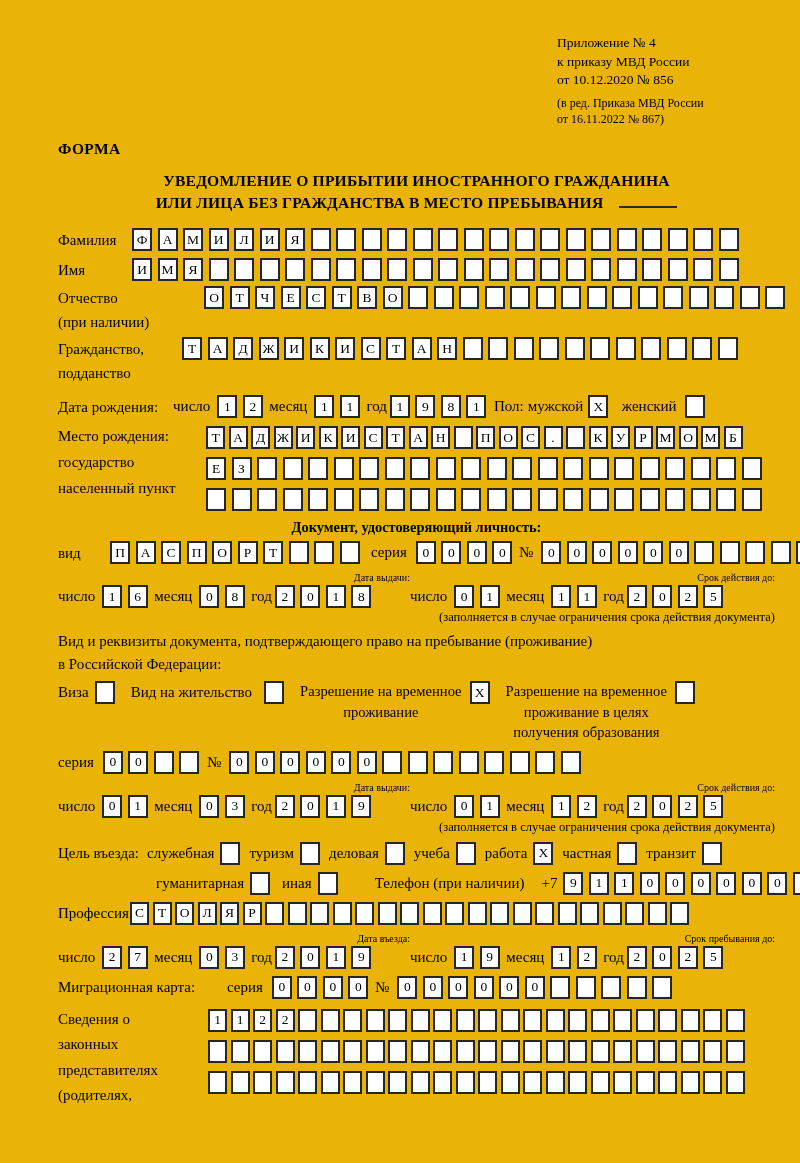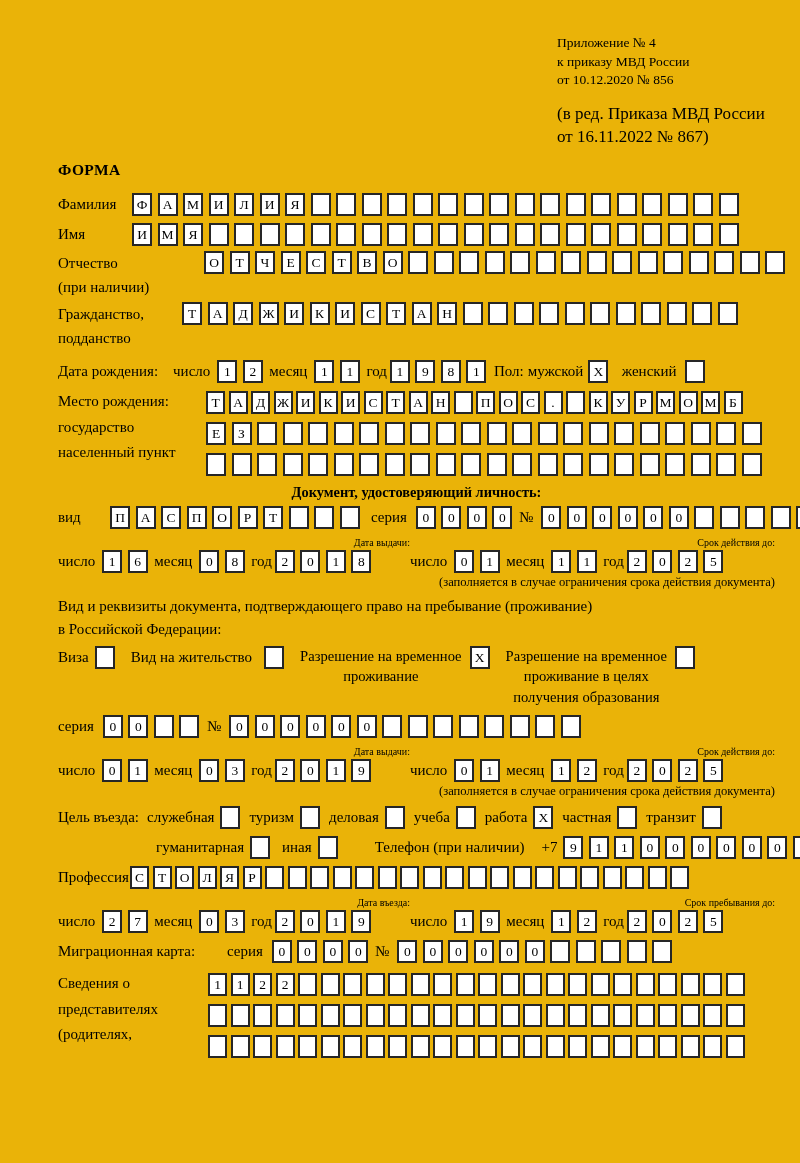--- a/index.html
+++ b/index.html
@@ -2,21 +2,21 @@
 <html><head>
 <meta charset="utf-8">
 <style>
   *{box-sizing:border-box;margin:0;padding:0}
   html,body{background:#fff}
   body{width:800px;font-family:"Liberation Serif",serif;color:#000}
   .page{width:800px;height:1163px;background:#eab308;padding:34px 25px 10px 58px;position:relative;overflow:hidden}
 
   
   .annex{margin-left:auto;width:218px;font-size:13.5px;line-height:1.38}
-  .annex .amend{margin-top:12px;font-size:17px}
+  .annex .amend{margin-top:5px;font-size:12px}
   .forma{font-weight:bold;font-size:15.5px;margin-top:12px;padding-right:4px;letter-spacing:.4px}
 
   .title{text-align:center;font-weight:bold;font-size:15.6px;margin-top:12px;line-height:1.42;letter-spacing:.2px}
   .title-underline{display:inline-block;width:58px;border-bottom:2.4px solid #2a2a2a;margin-left:16px;height:.95em;vertical-align:baseline}
   .section-heading{font-weight:bold;font-size:14.6px;margin-top:16px;letter-spacing:.1px;white-space:nowrap}
 
   .row{display:flex;align-items:center;margin-top:3px;min-height:27px}
   .row.top{align-items:flex-start}
   .lbl{font-size:15px;flex:none;line-height:1.35}
   .lbl2{font-size:15px;flex:none;line-height:1.6}
@@ -71,20 +71,26 @@
     <div>к приказу МВД России</div>
     <div>от 10.12.2020 № 856</div>
     <div class="amend">
       <div>(в ред. Приказа МВД России</div>
       <div>от 16.11.2022 № 867)</div>
     </div>
   </div>
 
   <div class="forma">ФОРМА</div>
 
+  <div class="title">
+    <div>УВЕДОМЛЕНИЕ О ПРИБЫТИИ ИНОСТРАННОГО ГРАЖДАНИНА</div>
+    <div>
+      <span>ИЛИ ЛИЦА БЕЗ ГРАЖДАНСТВА В МЕСТО ПРЕБЫВАНИЯ</span><span class="title-underline"></span>
+    </div>
+  </div>
 
 
   <div class="row" style="margin-top:12px">
     <span class="lbl w-surname">Фамилия</span>
     <span class="boxes">
         <span class="cell">Ф</span>
         <span class="cell">А</span>
         <span class="cell">М</span>
         <span class="cell">И</span>
         <span class="cell">Л</span>
@@ -666,20 +672,21 @@
         <span class="cell"></span>
         <span class="cell"></span>
         <span class="cell"></span>
         <span class="cell"></span>
       </span>
   </div>
 
   <div class="reps">
     <div class="reps-labels">
       <div>Сведения о</div>
+      <div>законных</div>
       <div>представителях</div>
       <div>(родителях,</div>
 
     </div>
     <div class="reps-rows">
       <div class="row" style="margin-top:0">
           <span class="boxes tight">
             <span class="cell">1</span>
             <span class="cell">1</span>
             <span class="cell">2</span>

